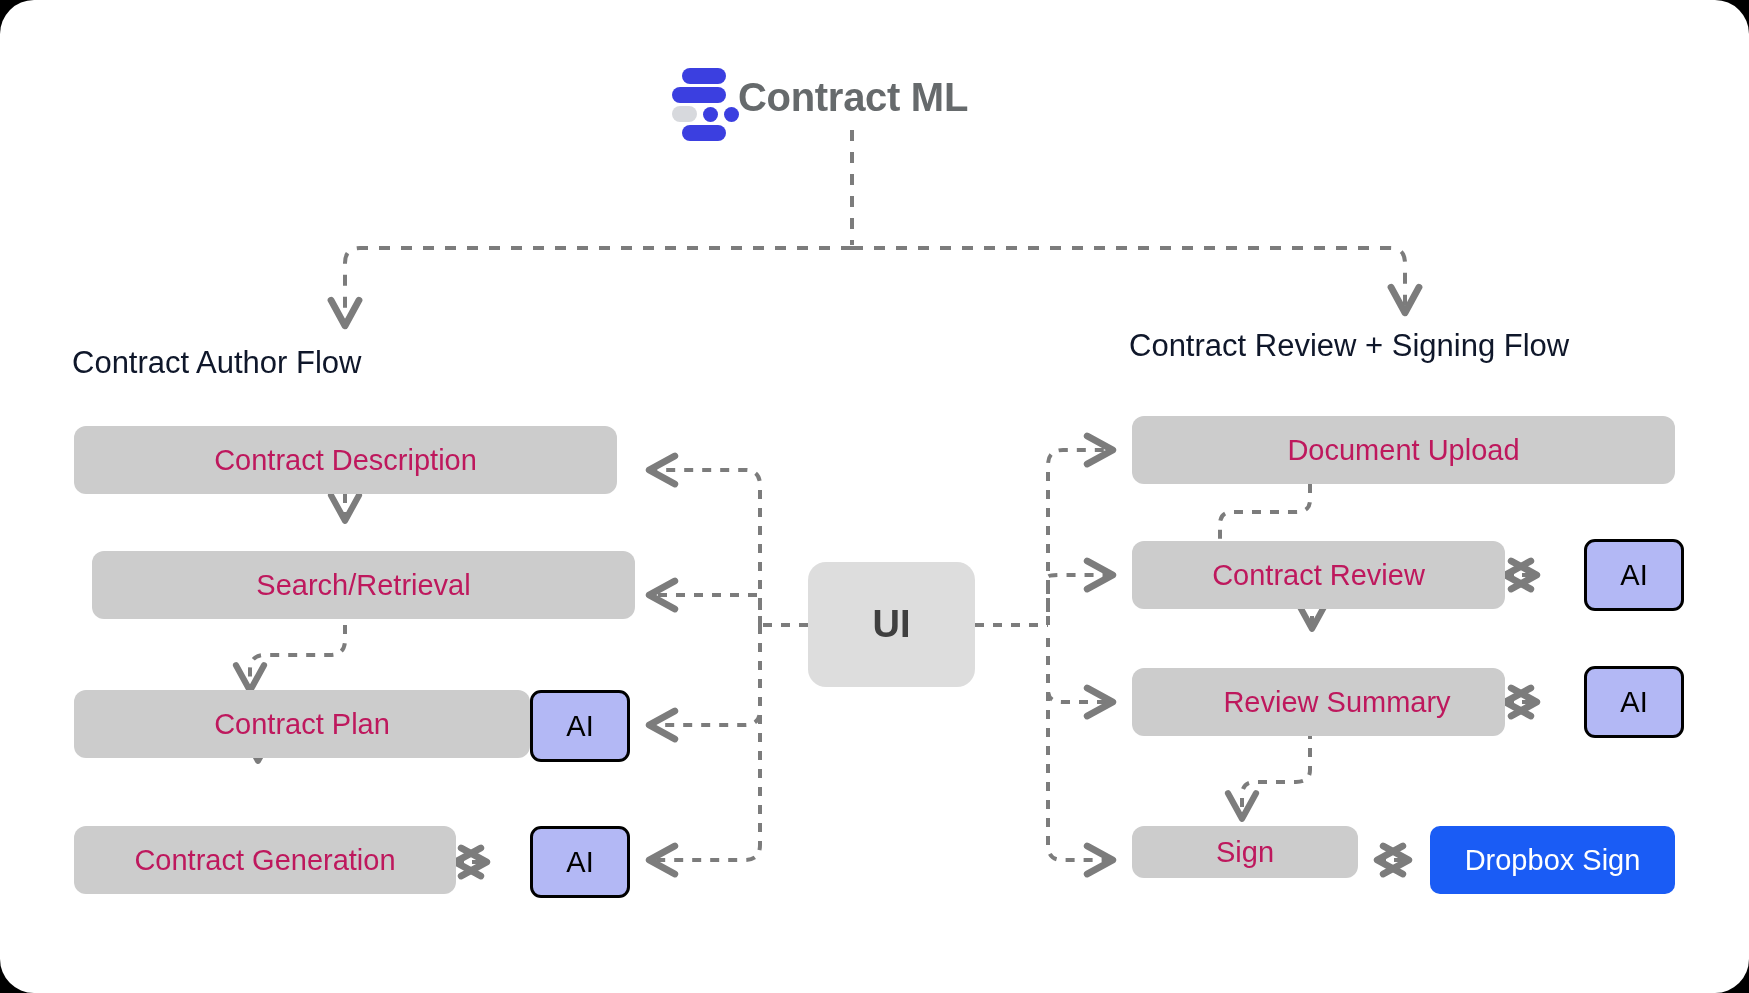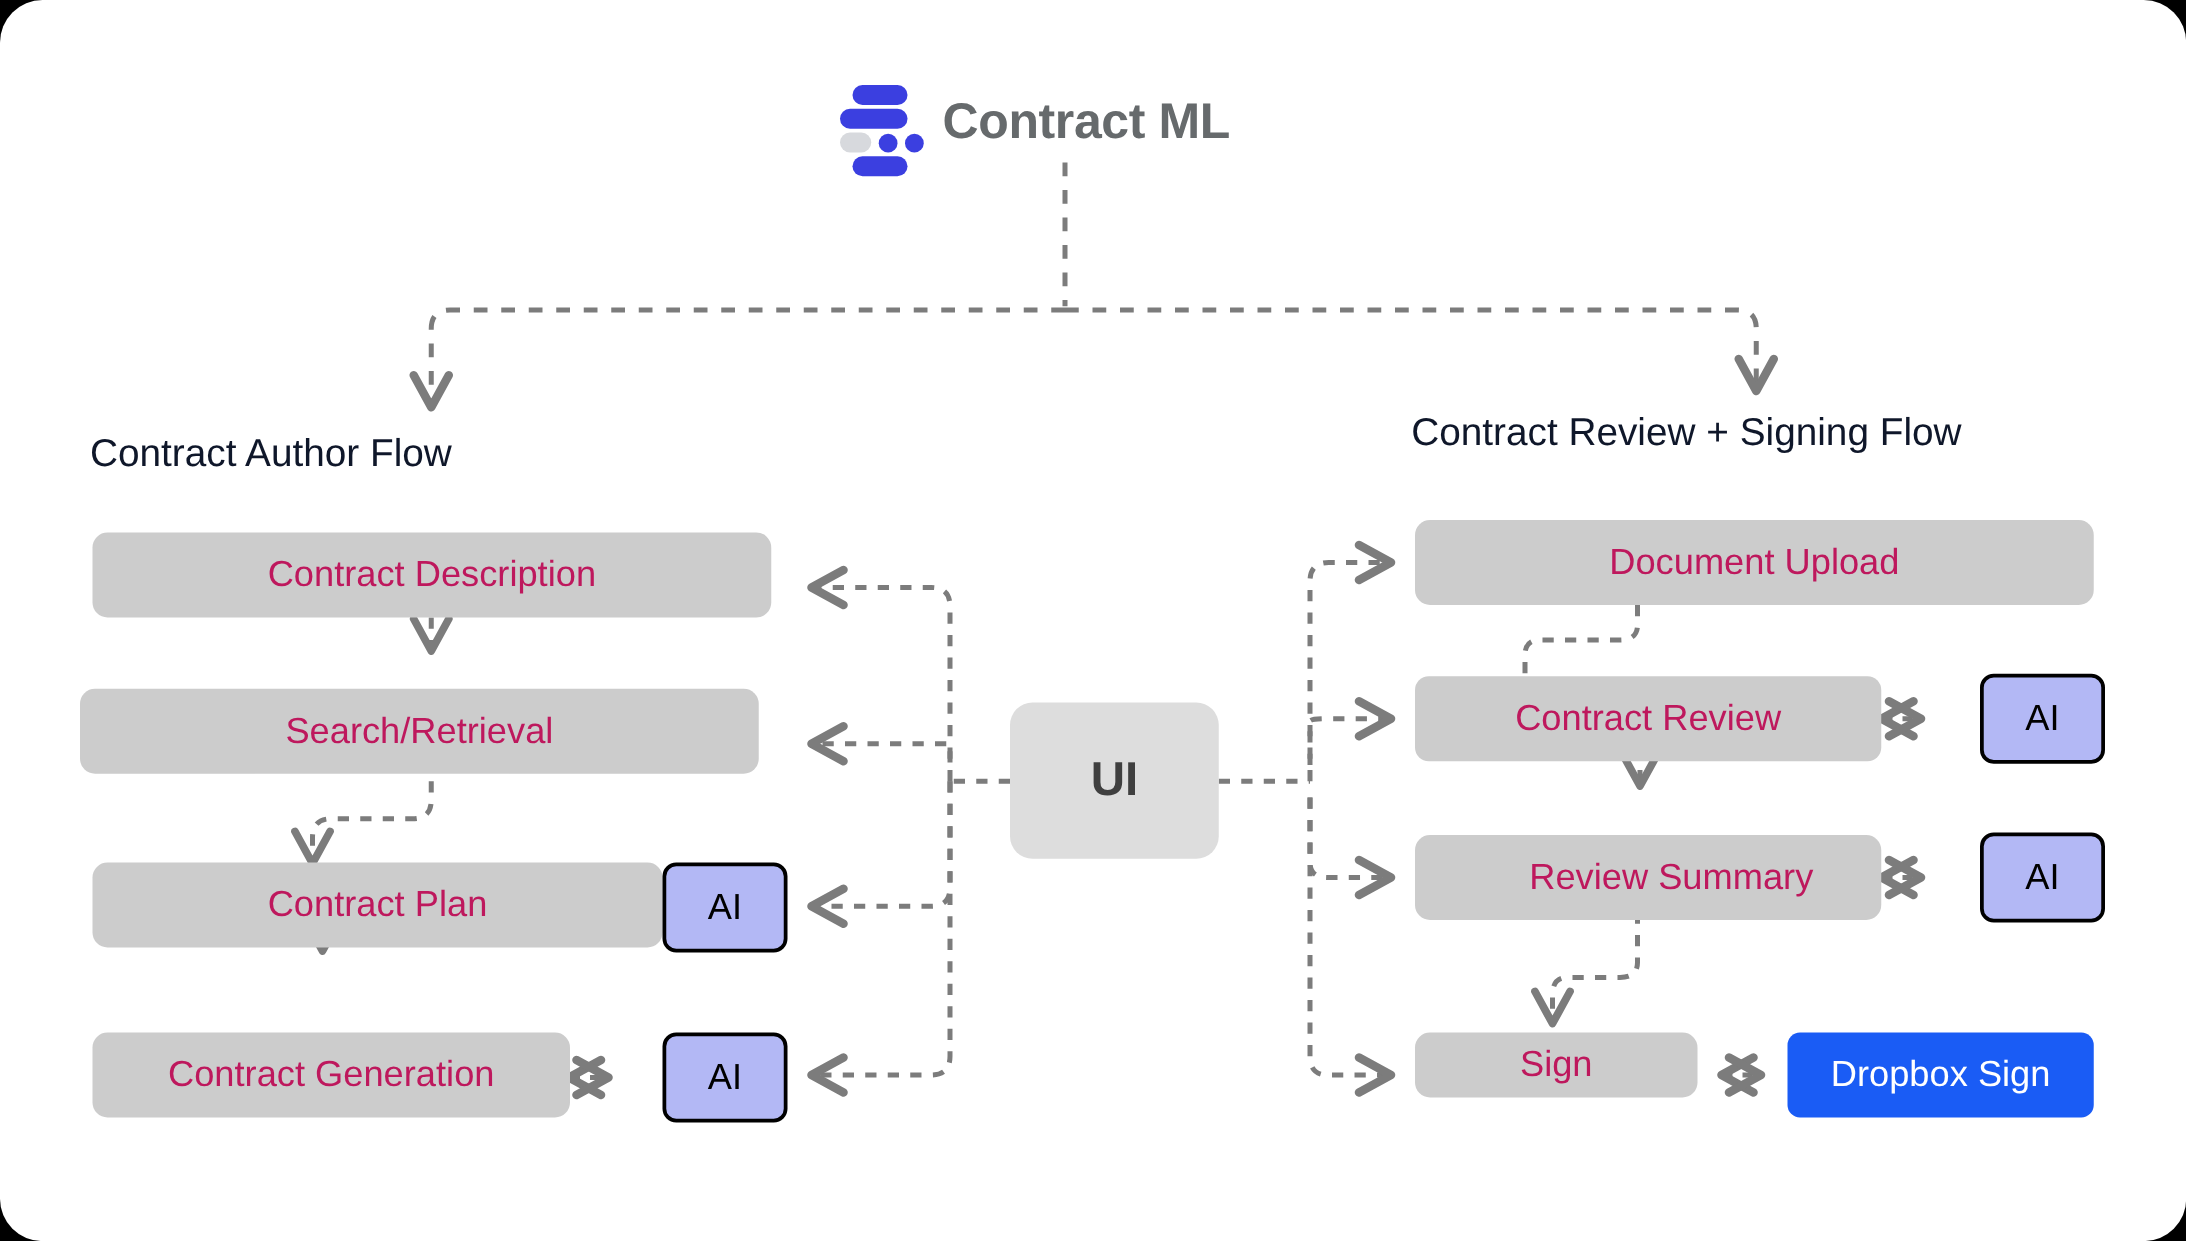--- a/index.html
+++ b/index.html
@@ -4,21 +4,21 @@
 <style>
   html,body{margin:0;padding:0;background:#000;}
   body{width:1749px;height:993px;overflow:hidden;
        font-family:"Liberation Sans","DejaVu Sans",sans-serif;}
   .card{position:absolute;left:0;top:0;width:1749px;height:993px;
         background:#fff;border-radius:34px;overflow:hidden;}
   .layer{position:absolute;left:0;top:0;width:1749px;height:993px;}
   svg.conn{position:absolute;left:0;top:0;width:1749px;height:993px;pointer-events:none;}
 
   
-  .brand{position:absolute;display:flex;align-items:center;gap:28px;}
+  .brand{position:absolute;display:flex;align-items:center;gap:12px;}
   .brand-logo{width:54px;height:62px;position:relative;flex:0 0 auto;}
   .brand-title{font-size:40px;font-weight:bold;color:#666a6c;white-space:nowrap;letter-spacing:-0.3px;}
 
   .lg-bar{position:absolute;border-radius:9px;background:#3b3fe0;}
   .lg-dot{position:absolute;width:15px;height:15px;border-radius:50%;background:#3b3fe0;}
   .lg-grey{position:absolute;border-radius:9px;background:#d7d9dd;}
 
   
   .sec-title{position:absolute;font-size:31px;color:#0f172a;white-space:nowrap;}
 
@@ -94,31 +94,31 @@
         <div class="lg-dot" style="left:52px;top:41px;"></div>
         <div class="lg-bar" style="left:10px;top:59px;width:44px;height:16px;"></div>
       </div>
       <div class="brand-title">Contract ML</div>
     </div>
 
     <div class="sec-title" style="left:72px;top:345px;">Contract Author Flow</div>
     <div class="sec-title" style="left:1129px;top:328px;">Contract Review + Signing Flow</div>
 
     <div class="node node-grey" style="left:74px;top:426px;width:543px;height:68px;">Contract Description</div>
-    <div class="node node-grey" style="left:64px;top:551px;width:543px;height:68px;">Search/Retrieval</div>
+    <div class="node node-grey" style="left:92px;top:551px;width:543px;height:68px;">Search/Retrieval</div>
     <div class="node node-grey" style="left:74px;top:690px;width:456px;height:68px;">Contract Plan</div>
     <div class="node node-grey" style="left:74px;top:826px;width:382px;height:68px;">Contract Generation</div>
 
     <div class="node node-ai" style="left:514px;top:690px;width:100px;height:72px;">AI</div>
     <div class="node node-ai" style="left:514px;top:826px;width:100px;height:72px;">AI</div>
 
     <div class="node node-ui" style="left:808px;top:562px;width:167px;height:125px;">UI</div>
 
     <div class="node node-grey" style="left:1132px;top:416px;width:543px;height:68px;">Document Upload</div>
-    <div class="node node-grey" style="left:1132px;top:541px;width:373px;height:68px;border-radius:11px;">Contract Review</div>
+    <div class="node node-grey" style="left:1132px;top:541px;width:373px;height:68px;">Contract Review</div>
     <div class="node node-grey" style="left:1132px;top:668px;width:373px;height:68px;padding-left:37px;">Review Summary</div>
     <div class="node node-grey" style="left:1132px;top:826px;width:226px;height:52px;">Sign</div>
 
     <div class="node node-ai" style="left:1568px;top:539px;width:100px;height:72px;">AI</div>
     <div class="node node-ai" style="left:1568px;top:666px;width:100px;height:72px;">AI</div>
     <div class="node node-dbx" style="left:1430px;top:826px;width:245px;height:68px;">Dropbox Sign</div>
 
   </div>
 </div>
 

